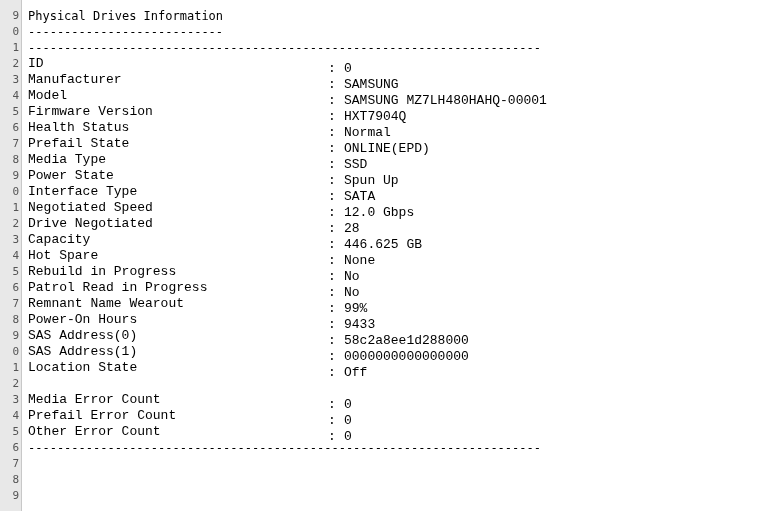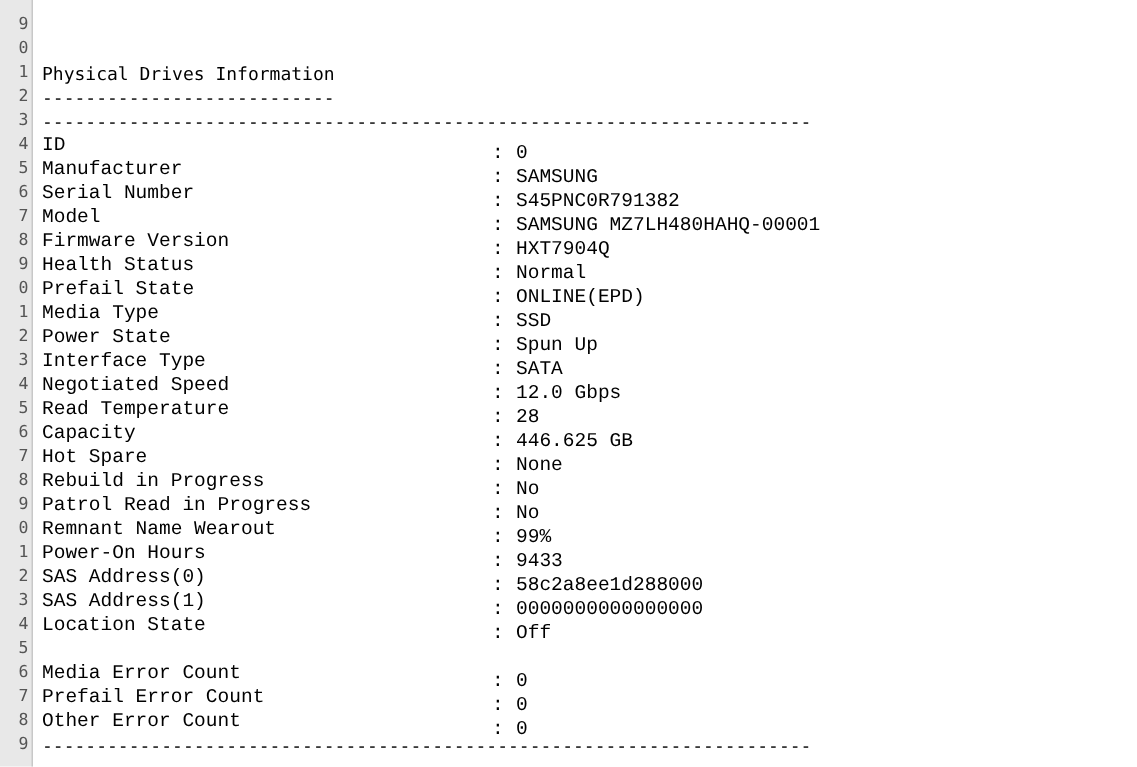--- a/index.html
+++ b/index.html
@@ -41,21 +41,20 @@
     padding-right: 2px;
     white-space: pre;
     font-family: "DejaVu Sans Mono", "Liberation Mono", monospace;
   }
   #content {
     flex: 1 1 auto;
     padding-top: 8px;
     padding-left: 6px;
     overflow: hidden;
     position: relative;
-    margin-top: 33px;
   }
   .line {
     height: 16px;
     line-height: 16px;
     white-space: pre;
     font-family: "DejaVu Sans Mono", "Liberation Mono", monospace;
     font-size: 12px;
     color: #000000;
   }
   .row {
@@ -124,30 +123,29 @@
       <div class="gutter-line">9</div>
     </div>
 
   <div id="content">
     <div class="line">Physical Drives Information</div>
     <div class="line">---------------------------</div>
     <div class="line">-----------------------------------------------------------------------</div>
     <div id="field-rows">
         <div class="row"><span class="lbl">ID</span><span class="sep">:</span><span class="val">0</span></div>
         <div class="row"><span class="lbl">Manufacturer</span><span class="sep">:</span><span class="val">SAMSUNG</span></div>
-        <div class="row"><span class="lbl">Serial Number</span><span class="sep">:</span><span class="val">S45PNC0R791382</span></div>
         <div class="row"><span class="lbl">Model</span><span class="sep">:</span><span class="val">SAMSUNG MZ7LH480HAHQ-00001</span></div>
         <div class="row"><span class="lbl">Firmware Version</span><span class="sep">:</span><span class="val">HXT7904Q</span></div>
         <div class="row"><span class="lbl">Health Status</span><span class="sep">:</span><span class="val">Normal</span></div>
         <div class="row"><span class="lbl">Prefail State</span><span class="sep">:</span><span class="val">ONLINE(EPD)</span></div>
         <div class="row"><span class="lbl">Media Type</span><span class="sep">:</span><span class="val">SSD</span></div>
         <div class="row"><span class="lbl">Power State</span><span class="sep">:</span><span class="val">Spun Up</span></div>
         <div class="row"><span class="lbl">Interface Type</span><span class="sep">:</span><span class="val">SATA</span></div>
         <div class="row"><span class="lbl">Negotiated Speed</span><span class="sep">:</span><span class="val">12.0 Gbps</span></div>
-        <div class="row"><span class="lbl">Read Temperature</span><span class="sep">:</span><span class="val">28</span></div>
+        <div class="row"><span class="lbl">Drive Negotiated</span><span class="sep">:</span><span class="val">28</span></div>
         <div class="row"><span class="lbl">Capacity</span><span class="sep">:</span><span class="val">446.625 GB</span></div>
         <div class="row"><span class="lbl">Hot Spare</span><span class="sep">:</span><span class="val">None</span></div>
         <div class="row"><span class="lbl">Rebuild in Progress</span><span class="sep">:</span><span class="val">No</span></div>
         <div class="row"><span class="lbl">Patrol Read in Progress</span><span class="sep">:</span><span class="val">No</span></div>
         <div class="row"><span class="lbl">Remnant Name Wearout</span><span class="sep">:</span><span class="val">99%</span></div>
         <div class="row"><span class="lbl">Power-On Hours</span><span class="sep">:</span><span class="val">9433</span></div>
         <div class="row"><span class="lbl">SAS Address(0)</span><span class="sep">:</span><span class="val">58c2a8ee1d288000</span></div>
         <div class="row"><span class="lbl">SAS Address(1)</span><span class="sep">:</span><span class="val">0000000000000000</span></div>
         <div class="row"><span class="lbl">Location State</span><span class="sep">:</span><span class="val">Off</span></div>
       </div>

